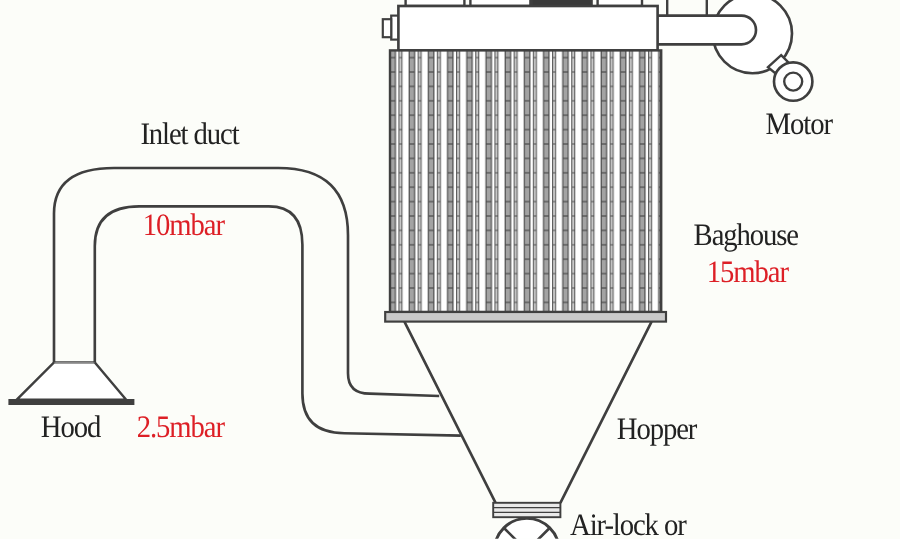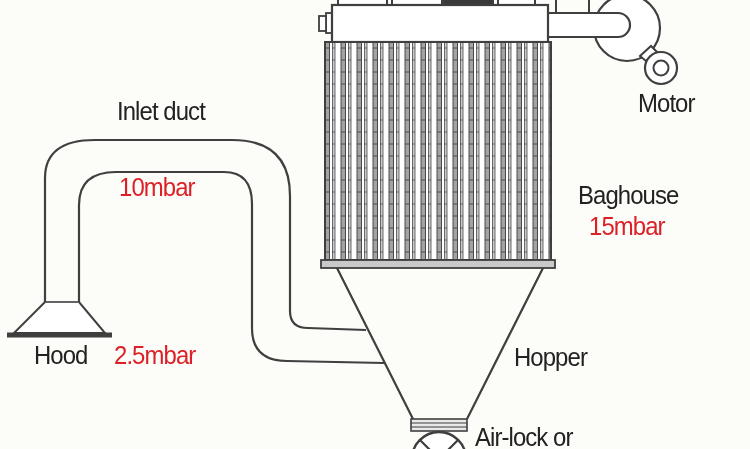--- a/index.html
+++ b/index.html
@@ -1,18 +1,18 @@
 <!DOCTYPE html>
 <html><head>
 <meta charset="utf-8">
 <style>
   html,body{margin:0;padding:0;}
   body{width:750px;height:449px;overflow:hidden;background:#fcfdf9;
        font-family:"Liberation Sans", sans-serif;}
-  .stage{position:relative;width:640px;height:449px;}
+  .stage{position:relative;width:640px;height:449px;font-family:Liberation Serif, serif;}
   .stage svg{position:absolute;left:0;top:0;}
   .lbl{position:absolute;font-size:26px;line-height:1.05;letter-spacing:-1px;
        color:#222222;white-space:nowrap;transform:scaleX(.92);transform-origin:left top;}
   .lbl.red{color:#dd1f26;}
 </style>
 </head>
 <body>
 
 <div class="stage">
 

